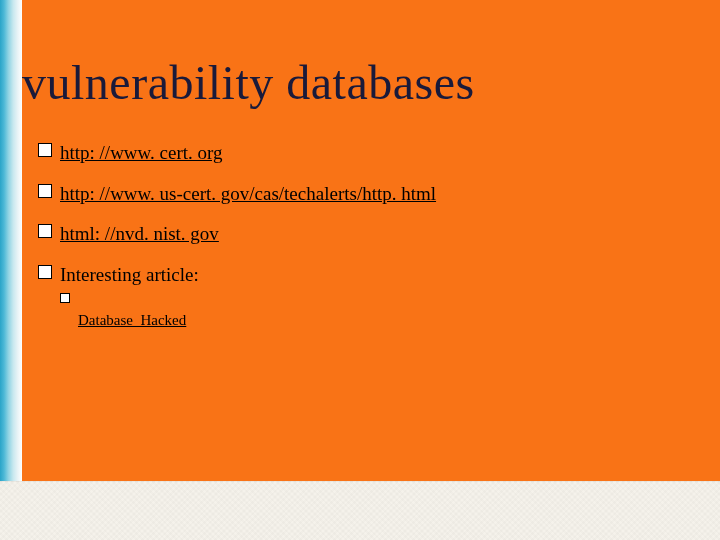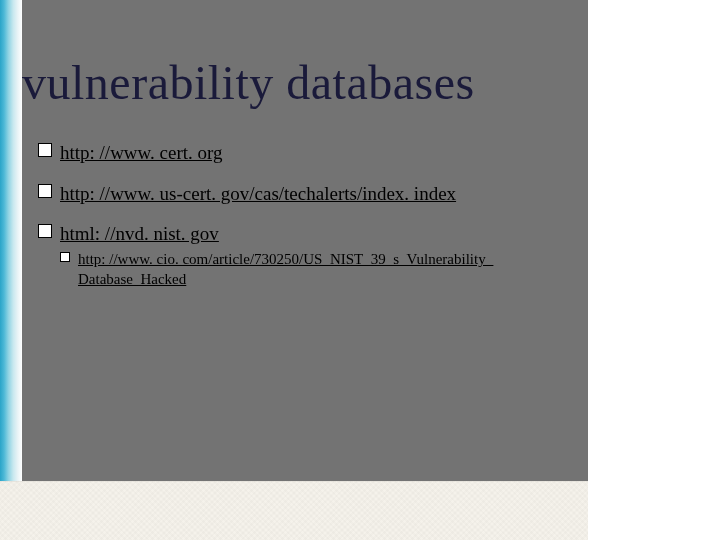--- a/index.html
+++ b/index.html
@@ -6,23 +6,23 @@
     margin: 0;
     padding: 0;
     width: 720px;
     height: 540px;
     overflow: hidden;
     font-family: "Georgia", "Times New Roman", serif;
     background: #fff;
   }
   .slide {
     position: relative;
-    width: 588px;
+    width: 720px;
     height: 540px;
-    background: #737373;
+    background: #f97316;
   }
   
   .left-strip {
     position: absolute;
     left: 0;
     top: 0;
     width: 22px;
     height: 100%;
     background: linear-gradient(90deg,
       #2aa4c8 0%,
@@ -120,33 +120,37 @@
 
   <div class="body">
 
     <div class="item">
       <span class="bullet"></span>
       <span class="link">http: //www. cert. org</span>
     </div>
 
     <div class="item">
       <span class="bullet"></span>
-      <span class="link">http: //www. us-cert. gov/cas/techalerts/index. index</span>
+      <span class="link">http: //www. us-cert. gov/cas/techalerts/http. html</span>
     </div>
 
     <div class="item">
       <span class="bullet"></span>
       <span class="link">html: //nvd. nist. gov</span>
     </div>
 
+    <div class="item">
+      <span class="bullet"></span>
+      <span>Interesting article:</span>
+    </div>
 
     <div class="sub">
       <span class="bullet-sm"></span>
       <span class="link">
-        <span>http: //www. cio. com/article/730250/US_NIST_39_s_Vulnerability_</span><br>
+        <br>
         <span>Database_Hacked</span>
       </span>
     </div>
 
   </div>
 
   <div class="bottom-band"></div>
 </div>
 
 </body></html>

